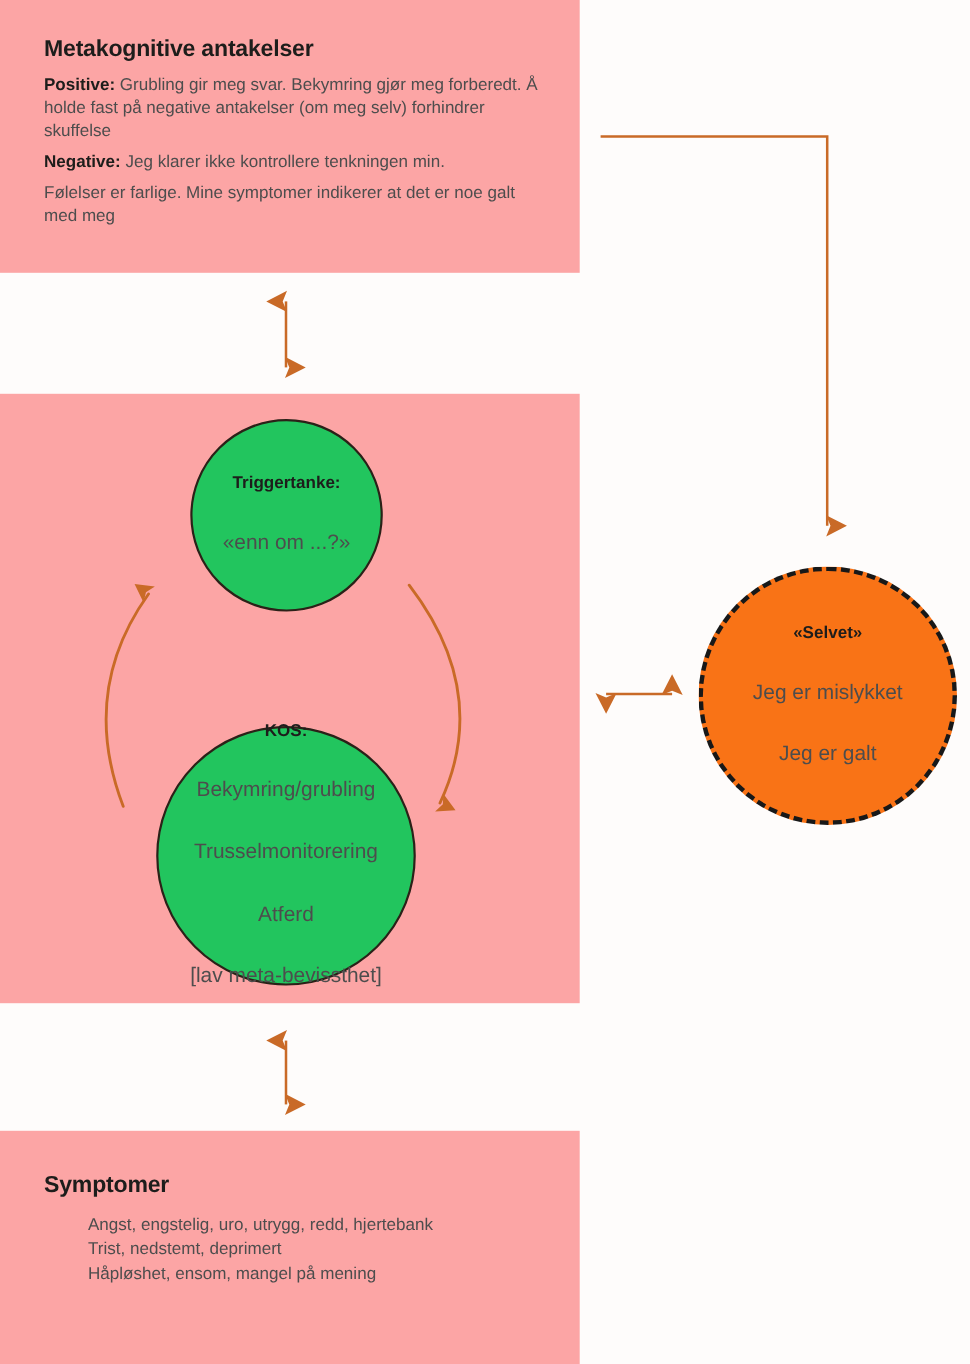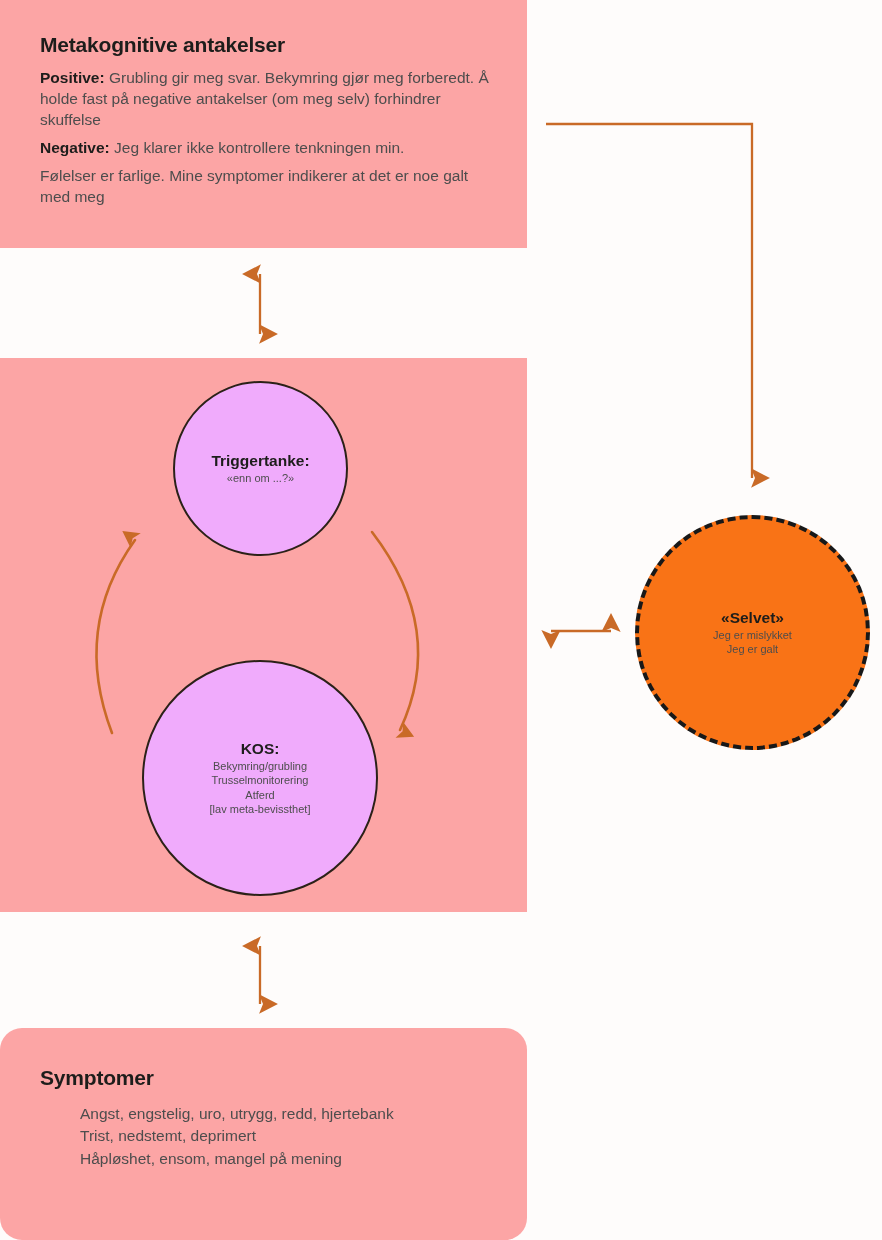--- a/index.html
+++ b/index.html
@@ -19,21 +19,21 @@
   .panel {
     position: absolute;
     left: 0;
     width: 527px;
     background: #fca5a5;
     box-sizing: border-box;
   }
 
   #panel-meta   { top: 0;     height: 248px; padding: 33px 36px 0 40px; }
   #panel-cycle  { top: 358px; height: 554px; }
-  #panel-symp   { top: 1028px; height: 212px; padding: 38px 36px 0 40px; border-radius: 22px; }
+  #panel-symp   { top: 1028px; height: 212px; padding: 38px 36px 0 40px; }
 
   h2.panel-title {
     margin: 0 0 10px 0;
     font-size: 21px;
     font-weight: bold;
     color: #1d1d1b;
     letter-spacing: -0.2px;
   }
   #panel-symp h2.panel-title { margin-bottom: 13px; font-size: 21px; }
 
@@ -49,21 +49,21 @@
     font-size: 15.5px;
     line-height: 1.45;
     color: #4d4d4d;
     margin-left: 40px;
   }
 
   
   .circle {
     position: absolute;
     border-radius: 50%;
-    background: #f0abfc;
+    background: #22c55e;
     display: flex;
     flex-direction: column;
     align-items: center;
     justify-content: center;
     text-align: center;
     box-sizing: border-box;
   }
   #circle-trigger {
     left: 173px; top: 381px;
     width: 175px; height: 175px;
@@ -80,23 +80,24 @@
     border: 4px dashed #181818;
     background: #f97316;
   }
   .c-title {
     font-size: 15.5px;
     font-weight: bold;
     color: #1d1d1b;
     margin-bottom: 1px;
   }
   .c-line {
-    font-size: 11px;
+    font-size: 19px;
     line-height: 1.28;
     color: #4d4d4d;
+    margin-top: 32px;
   }
 
   
   #arrow-layer {
     position: absolute;
     left: 0; top: 0;
     width: 882px; height: 1240px;
     pointer-events: none;
   }
 </style>

